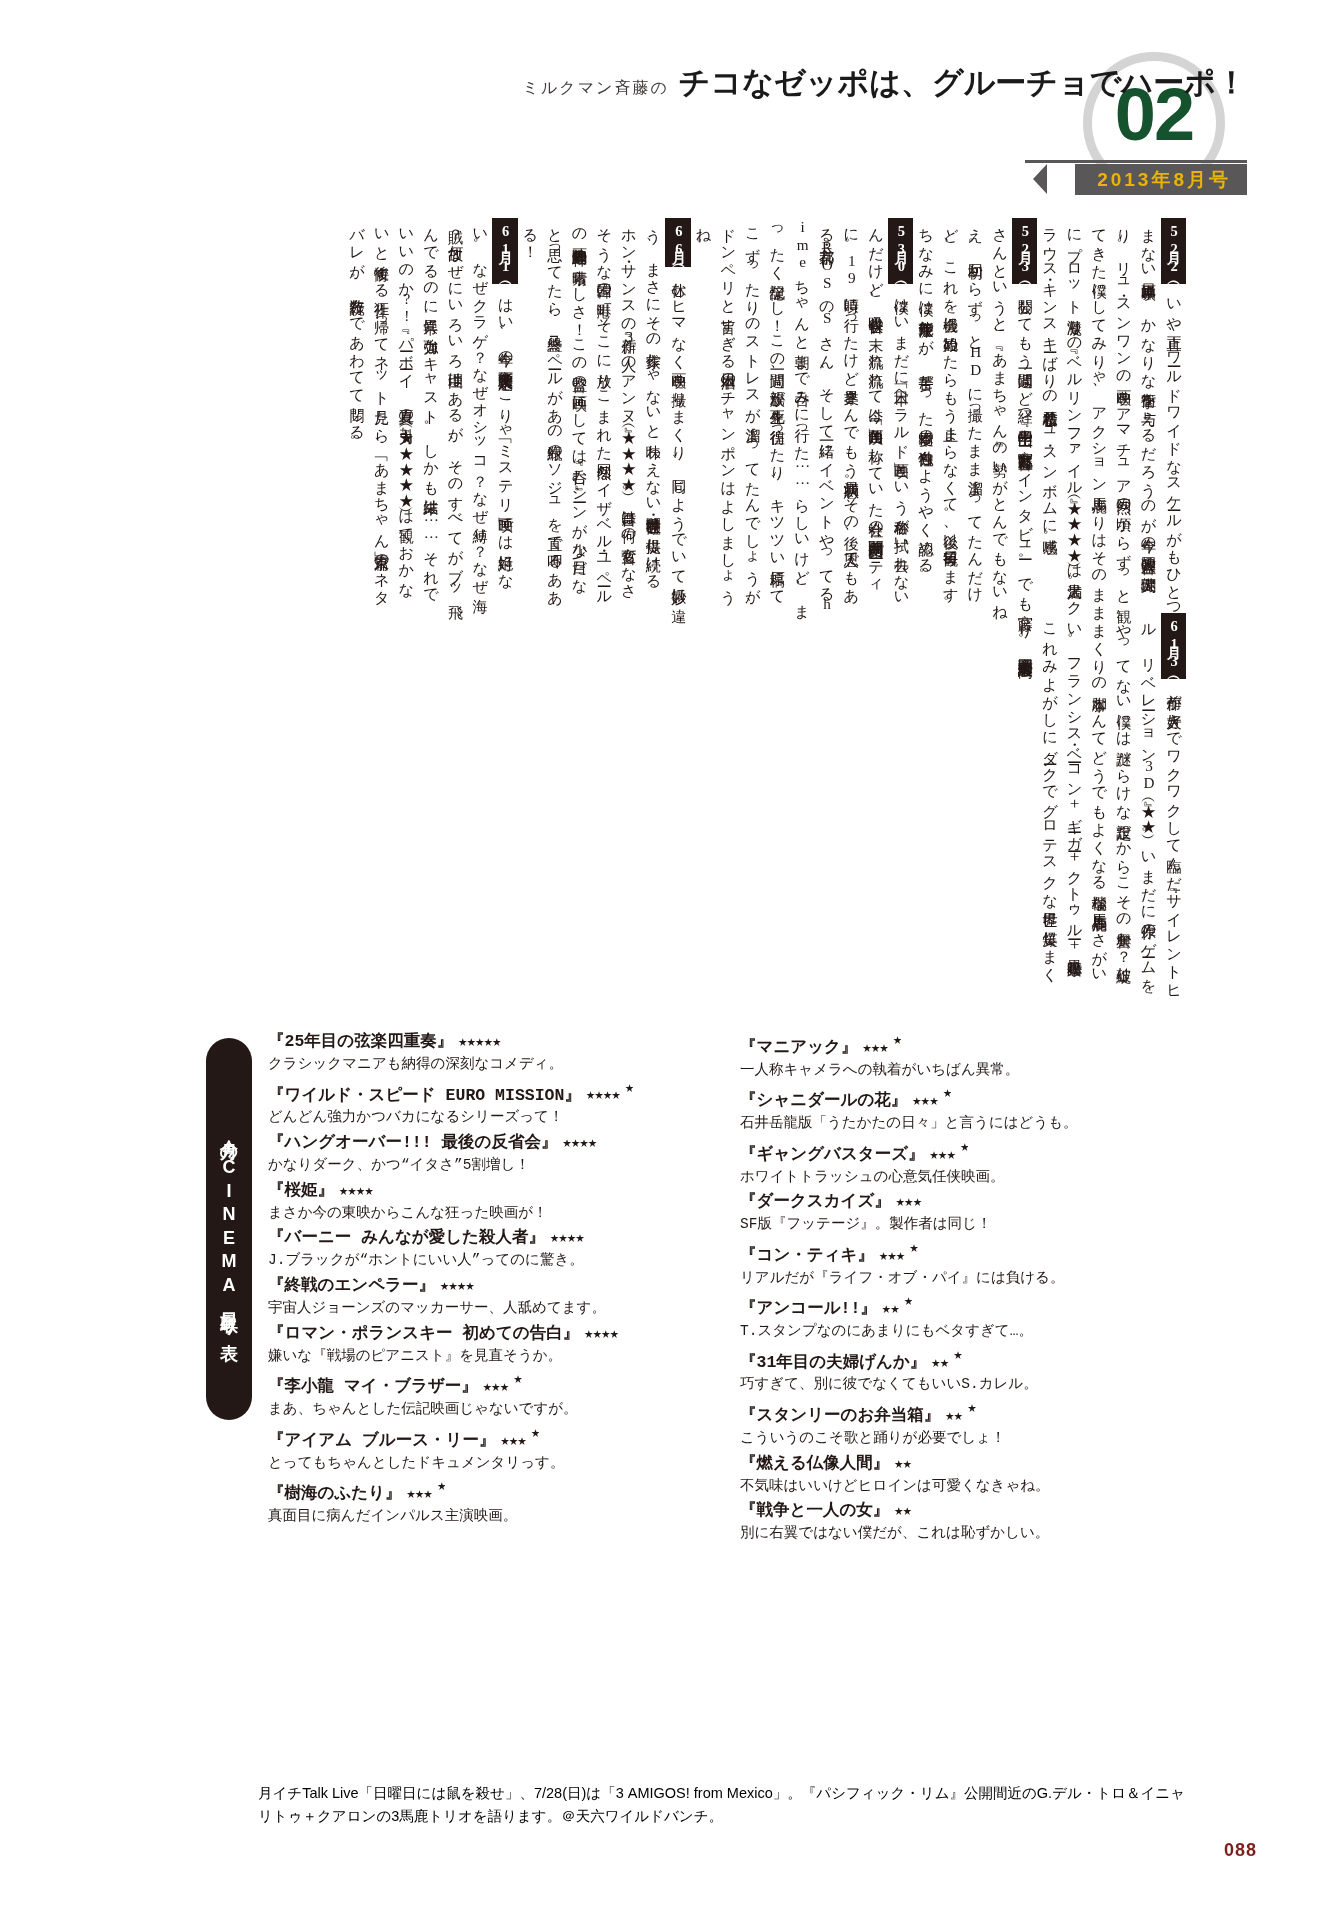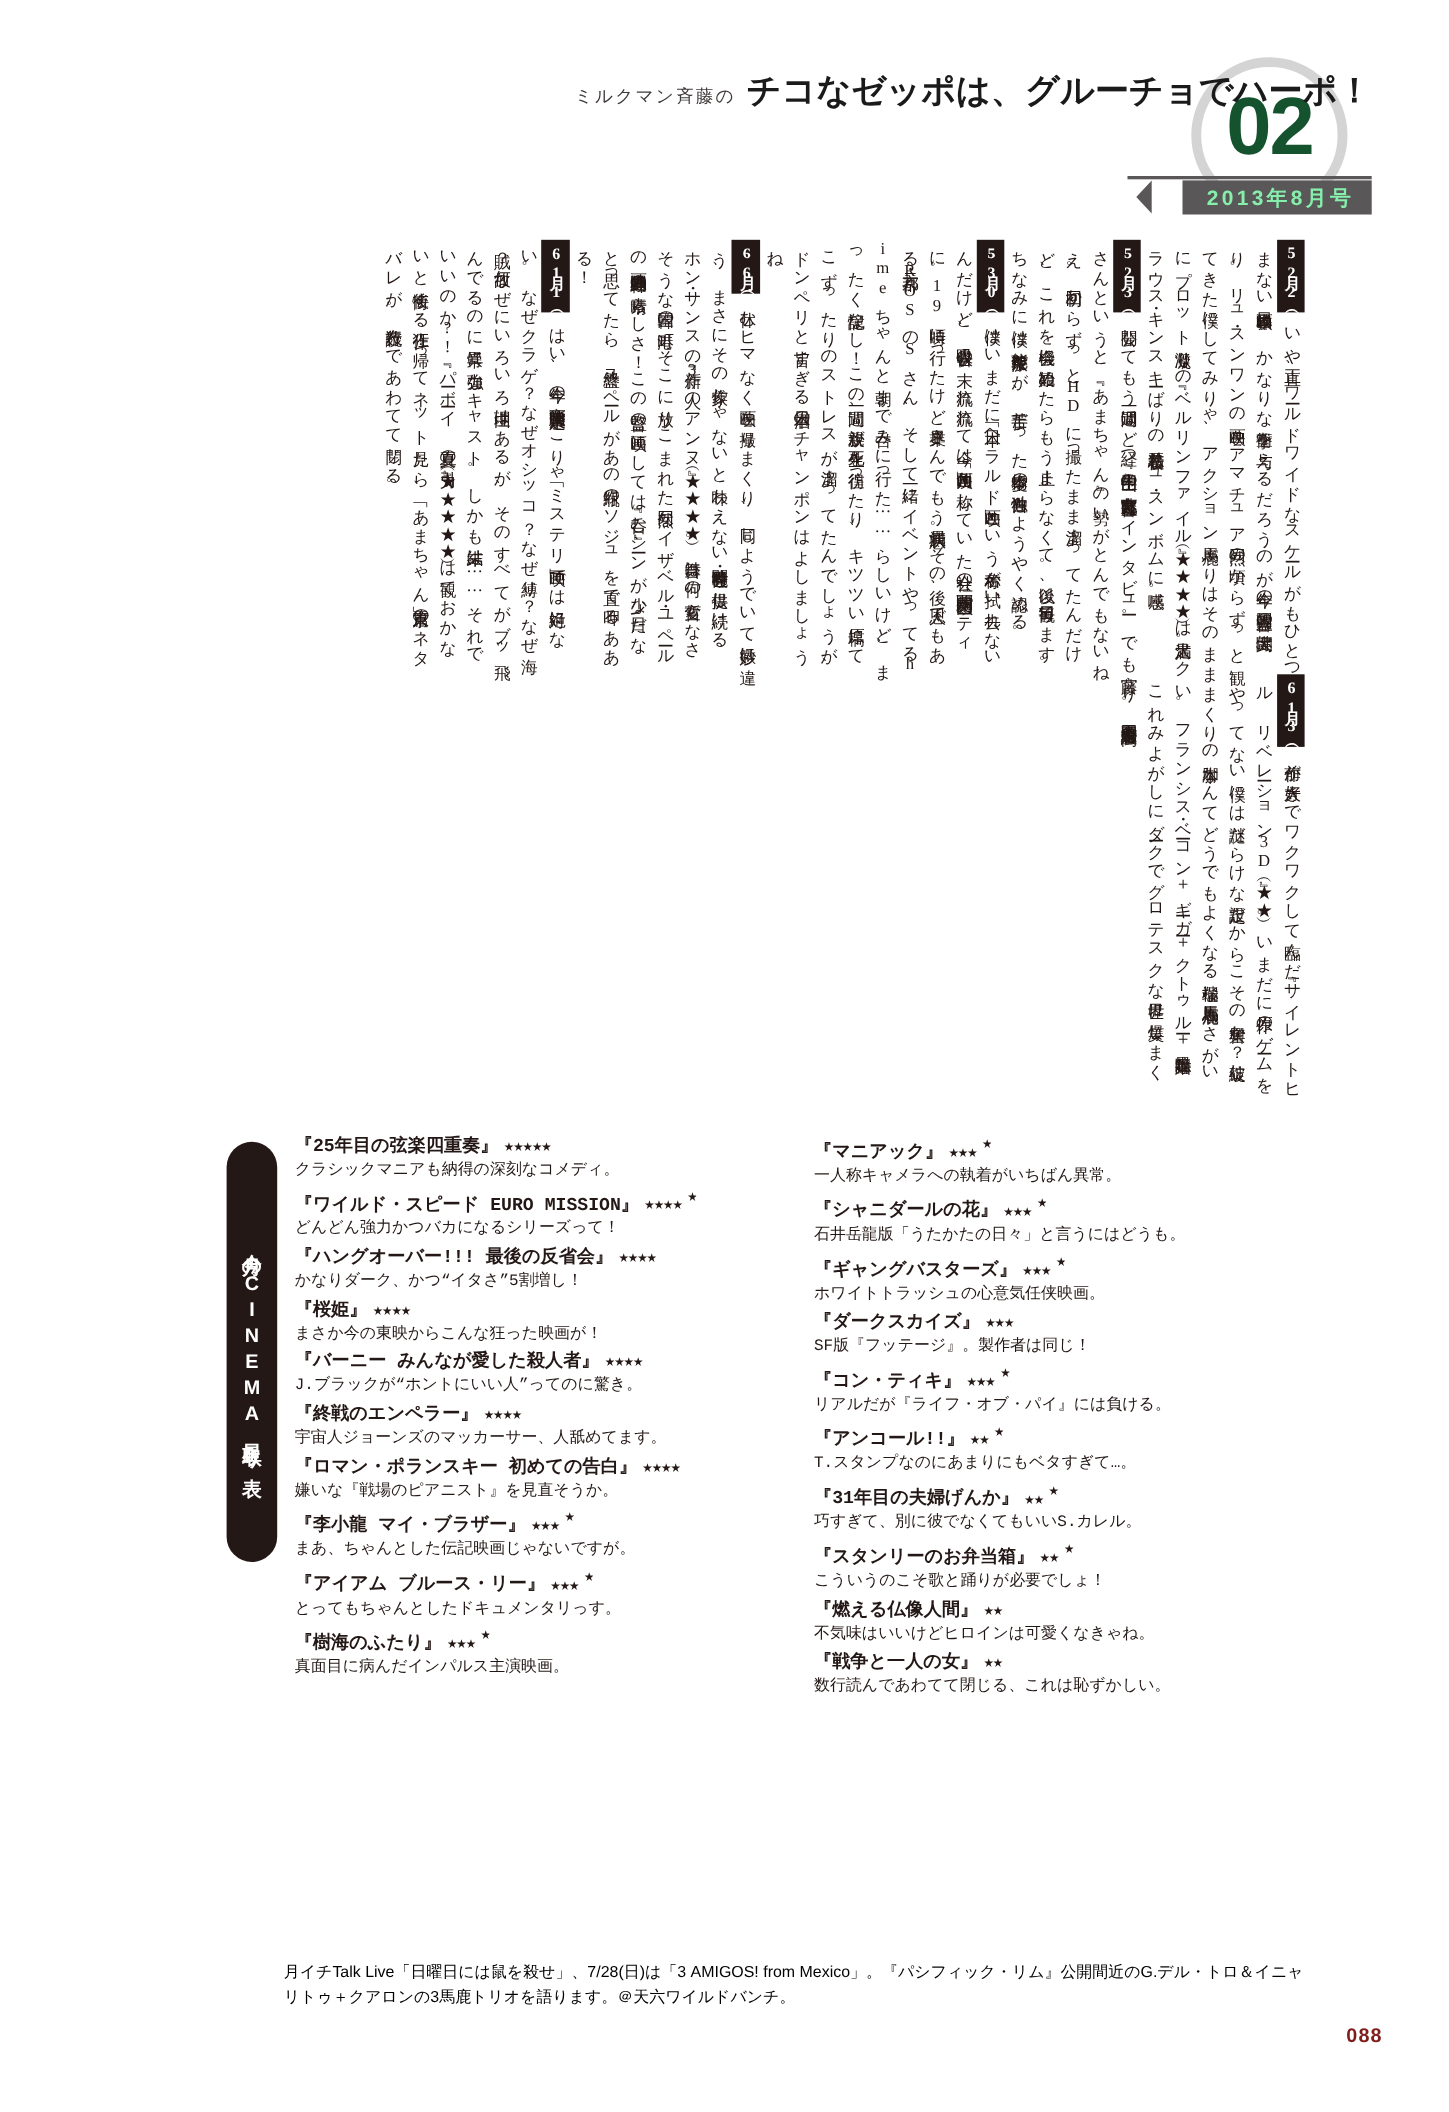--- a/index.html
+++ b/index.html
@@ -73,21 +73,21 @@
     font-weight: bold;
     letter-spacing: 0px;
     color: #1a1a1a;
   }
   #issue-banner {
     position: absolute;
     right: 70px;
     top: 164px;
     height: 31px;
     background: #595757;
-    color: #86efac;
+    color: #eab308;
     font-size: 19px;
     font-weight: bold;
     letter-spacing: 3px;
     display: flex;
     align-items: center;
     padding: 0 16px 0 22px;
     z-index: 3;
   }
   #issue-banner-arrow {
     position: absolute;
@@ -354,21 +354,21 @@
           <div class="film">
             <div class="film-title-line"><span>『スタンリーのお弁当箱』</span><span class="film-stars">★★</span><span class="film-stars halfstar">★</span></div>
             <div class="film-comment">こういうのこそ歌と踊りが必要でしょ！</div>
           </div>
           <div class="film">
             <div class="film-title-line"><span>『燃える仏像人間』</span><span class="film-stars">★★</span></div>
             <div class="film-comment">不気味はいいけどヒロインは可愛くなきゃね。</div>
           </div>
           <div class="film">
             <div class="film-title-line"><span>『戦争と一人の女』</span><span class="film-stars">★★</span></div>
-            <div class="film-comment">数行読んであわてて閉じる、これは恥ずかしい。</div>
+            <div class="film-comment">別に右翼ではない僕だが、これは恥ずかしい。</div>
           </div>
         </div>
       </div>
   </div>
 
   <div id="footer-note">月イチTalk Live「日曜日には鼠を殺せ」、7/28(日)は「3 AMIGOS! from Mexico」。『パシフィック・リム』公開間近のG.デル・トロ＆イニャリトゥ＋クアロンの3馬鹿トリオを語ります。＠天六ワイルドバンチ。</div>
   <div id="page-number">088</div>
 
 </div>
 

